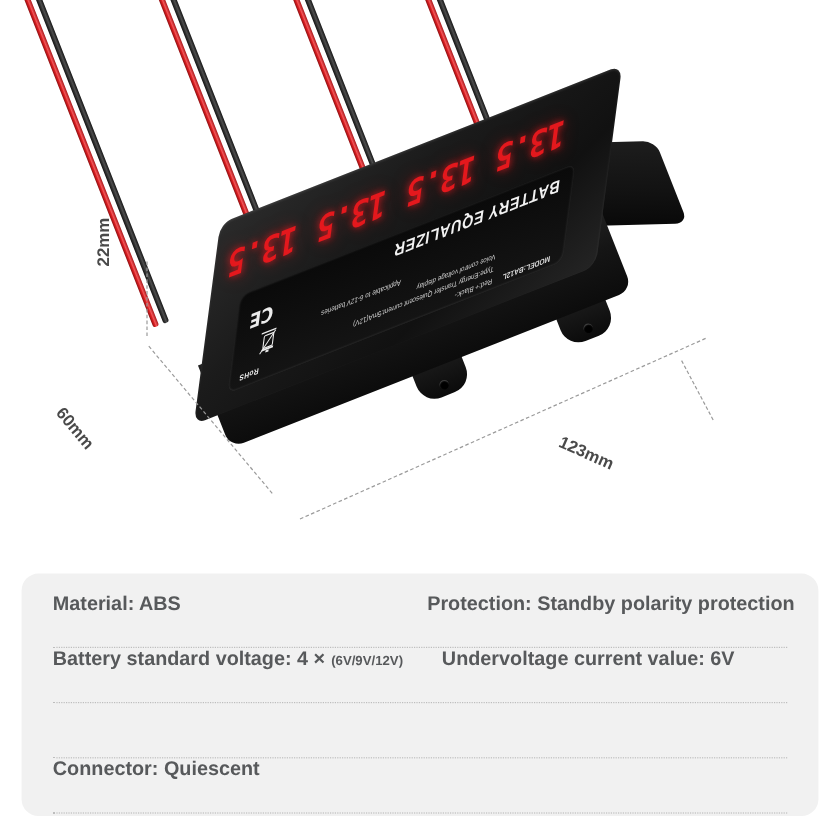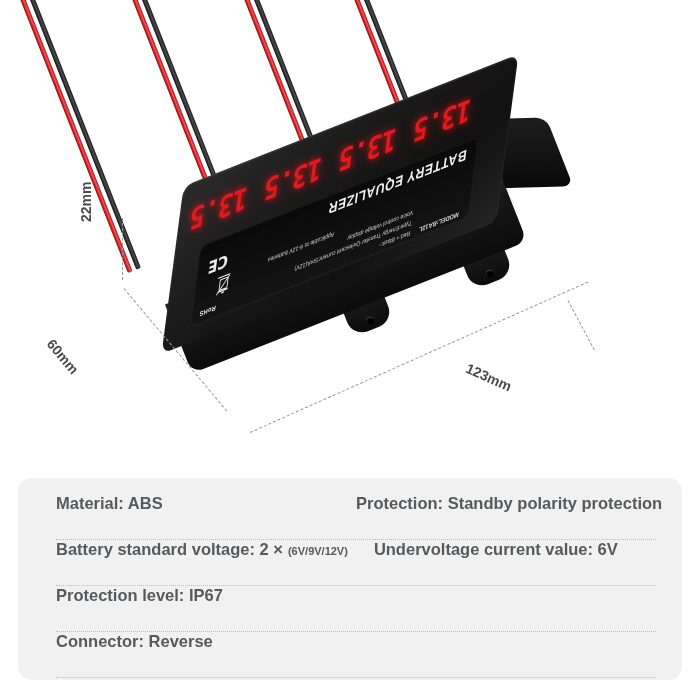--- a/index.html
+++ b/index.html
@@ -273,21 +273,20 @@
     background: #f1f1f1;
     border-radius: 14px;
     box-sizing: border-box;
     padding: 16px 26px 10px 26px;
   }
   .spec-row {
     display: flex;
     align-items: baseline;
     height: 45px;
     border-bottom: 1px dotted #bdbdbd;
-    margin-left: 12px;
   }
   .spec-cell {
     color: #57595b;
     font-size: 16.5px;
     font-weight: bold;
     font-family: "Liberation Sans", sans-serif;
     white-space: nowrap;
     display: flex;
     align-items: baseline;
   }
@@ -381,27 +380,26 @@
   <div class="spec-row">
     <div class="spec-cell left">
       <span>Material: ABS</span>
       <span class="spec-sub"></span>
     </div>
     <div class="spec-cell right">Protection: Standby polarity protection</div>
   </div>
 
   <div class="spec-row">
     <div class="spec-cell left">
-      <span>Battery standard voltage: 2 ×</span>
+      <span>Battery standard voltage: 4 ×</span>
       <span class="spec-sub">(6V/9V/12V)</span>
     </div>
     <div class="spec-cell right">Undervoltage current value: 6V</div>
   </div>
 
   <div class="spec-row">
-    <div class="spec-cell right">Protection level: IP67</div>
   </div>
 
   <div class="spec-row">
-    <div class="spec-cell right">Connector: Reverse</div>
+    <div class="spec-cell right">Connector: Quiescent</div>
   </div>
 
 </div>
 
 </body></html>

